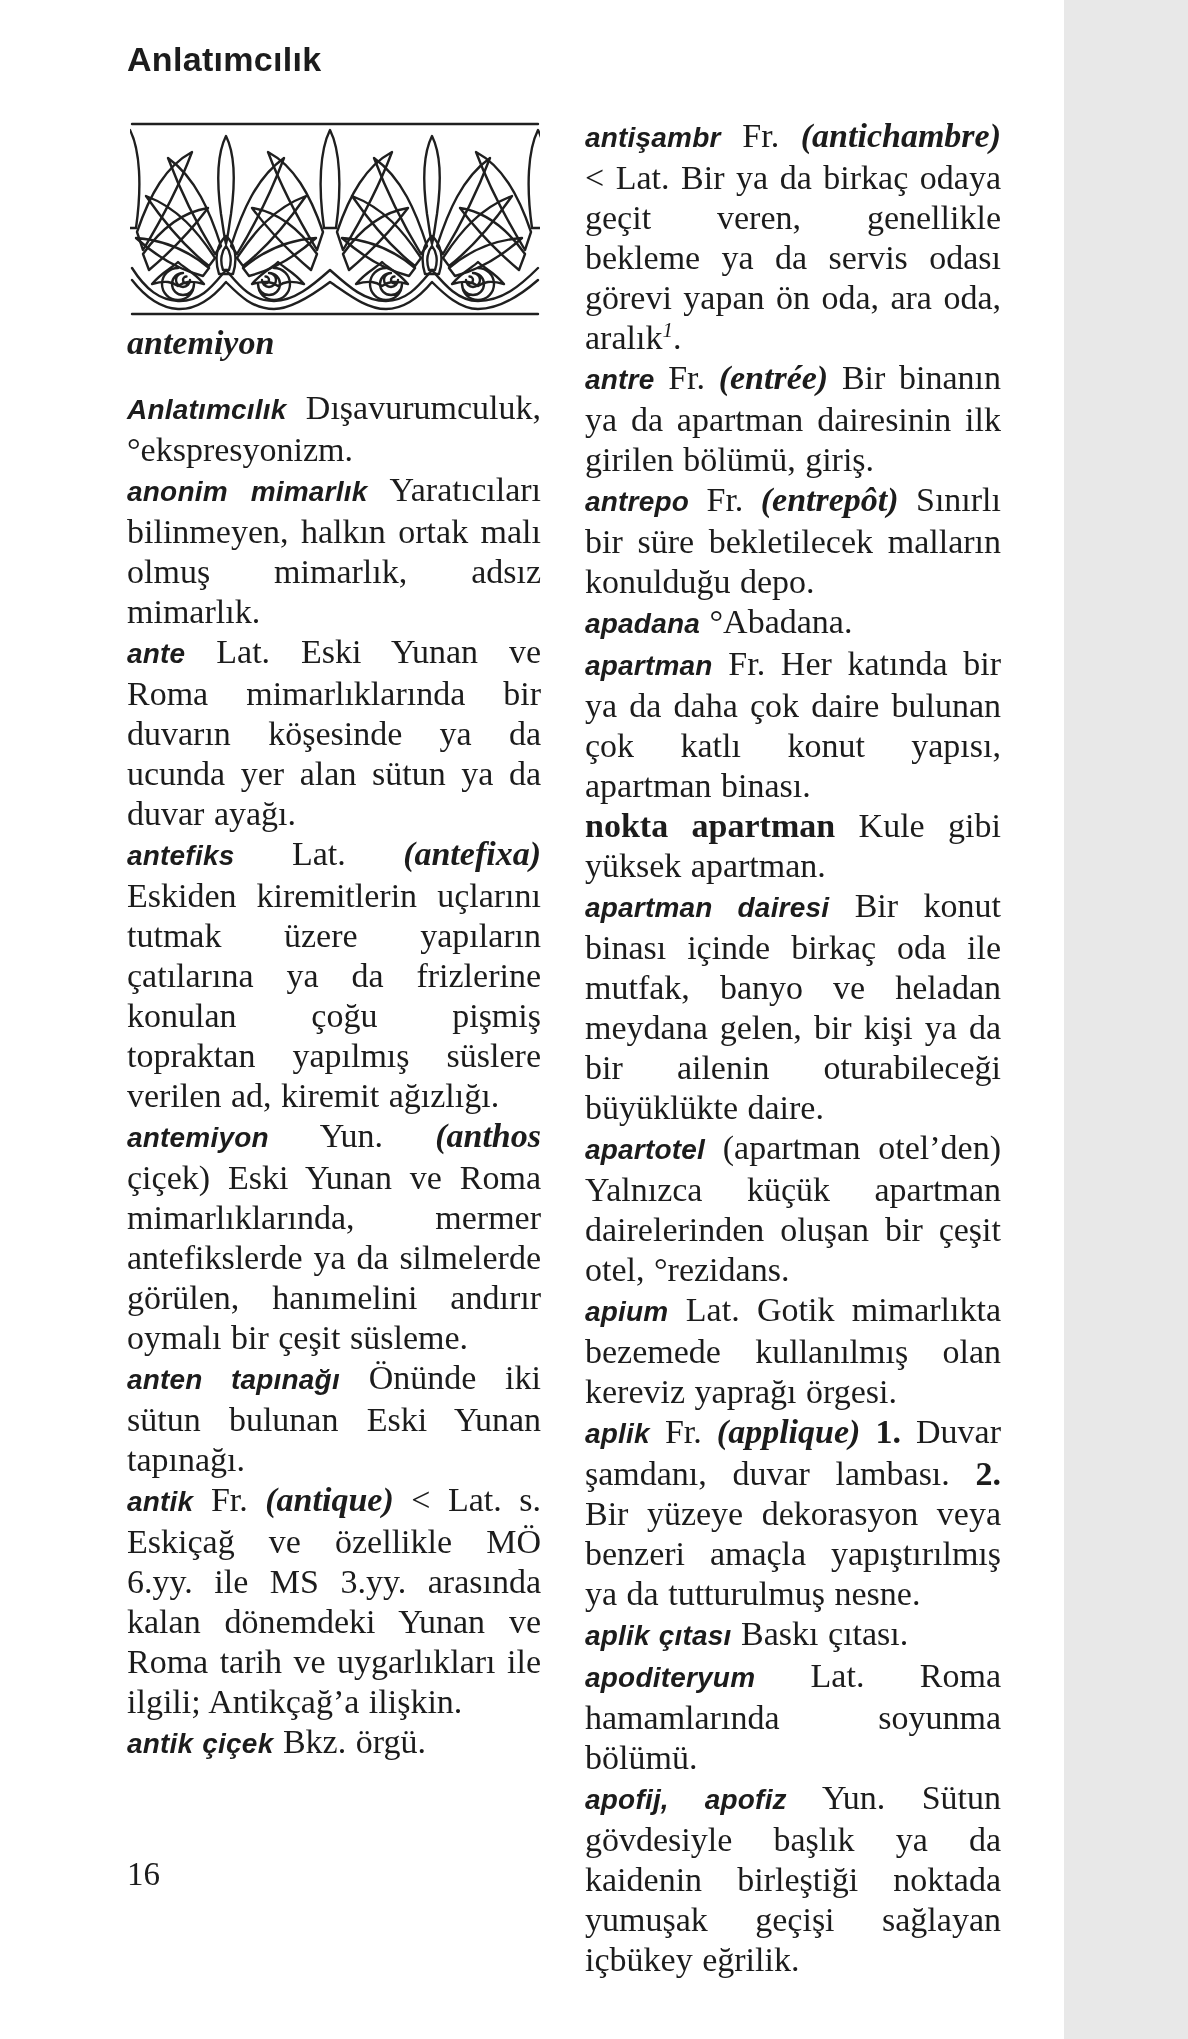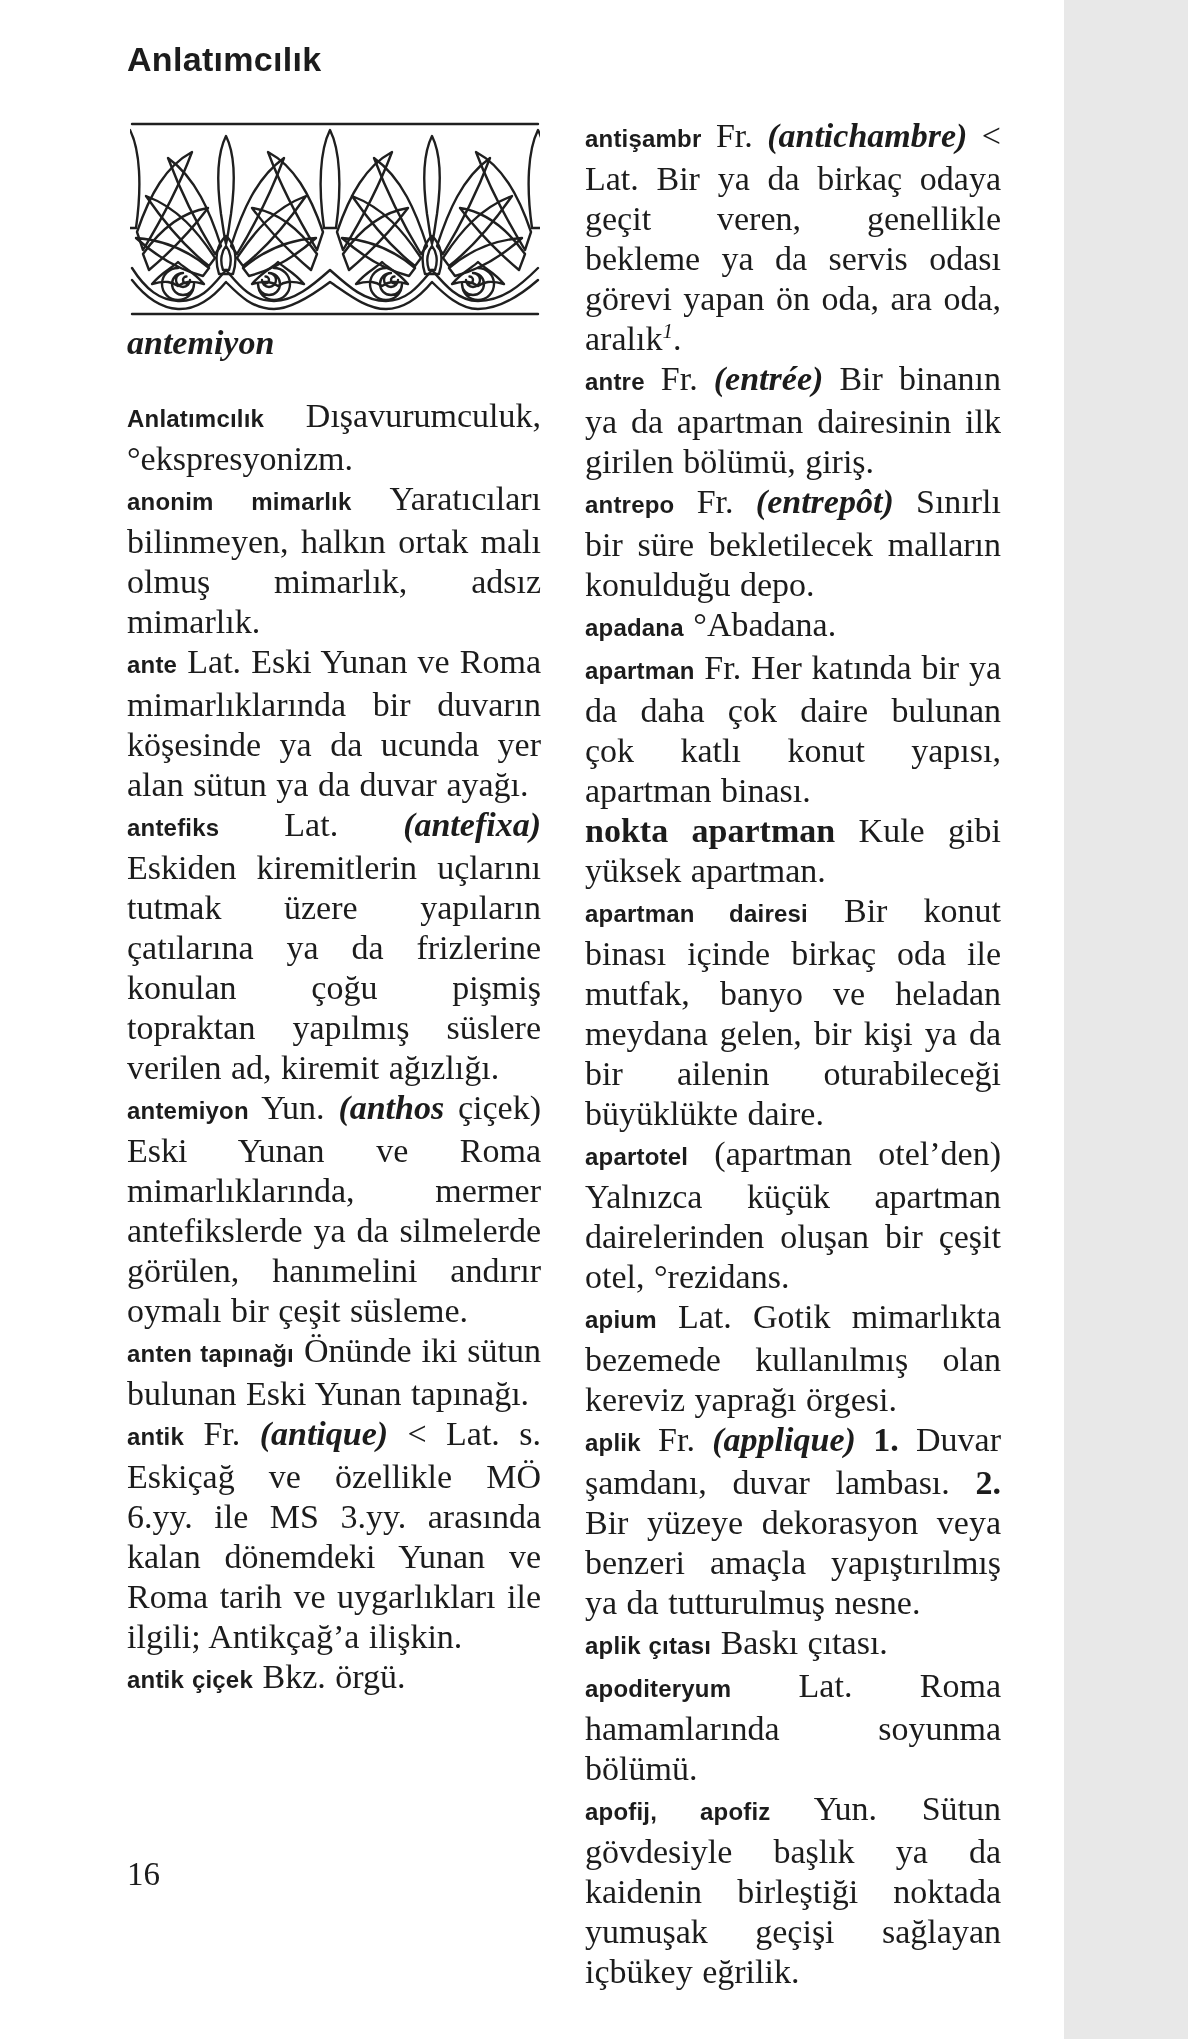--- a/index.html
+++ b/index.html
@@ -24,28 +24,29 @@
   .fig-caption {
     position:absolute; left:127px; top:324px;
     font-style:italic; font-weight:700; font-size:34px;
   }
   .col {
     position:absolute;
     font-size:34px; line-height:40px;
     text-align:justify;
     word-spacing:1px;
   }
-  .col-left  { left:127px; top:388px;  width:414px;margin-top:8px; }
+  .col-left  { left:127px; top:388px;  width:414px; }
   .col-right { left:585px; top:116px;  width:416px; }
   .entry { margin:0; }
   .seg { }
   .seg.term {
     font-family:"Liberation Sans", sans-serif;
-    font-weight:700; font-size:24px;
+    font-weight:700; font-size:28px;
     letter-spacing:0.2px;
+    font-style:italic;
   }
   .seg.termbi { font-weight:700; }
   .seg.i  { }
   .seg.bi { font-style:italic; font-weight:700; }
   .seg.b  { font-weight:700; }
   .seg.sup{ font-style:italic; font-size:21px; vertical-align:super; line-height:0; }
   .page-number {
     position:absolute; left:127px; top:1856px;
     font-size:33px;
   }

